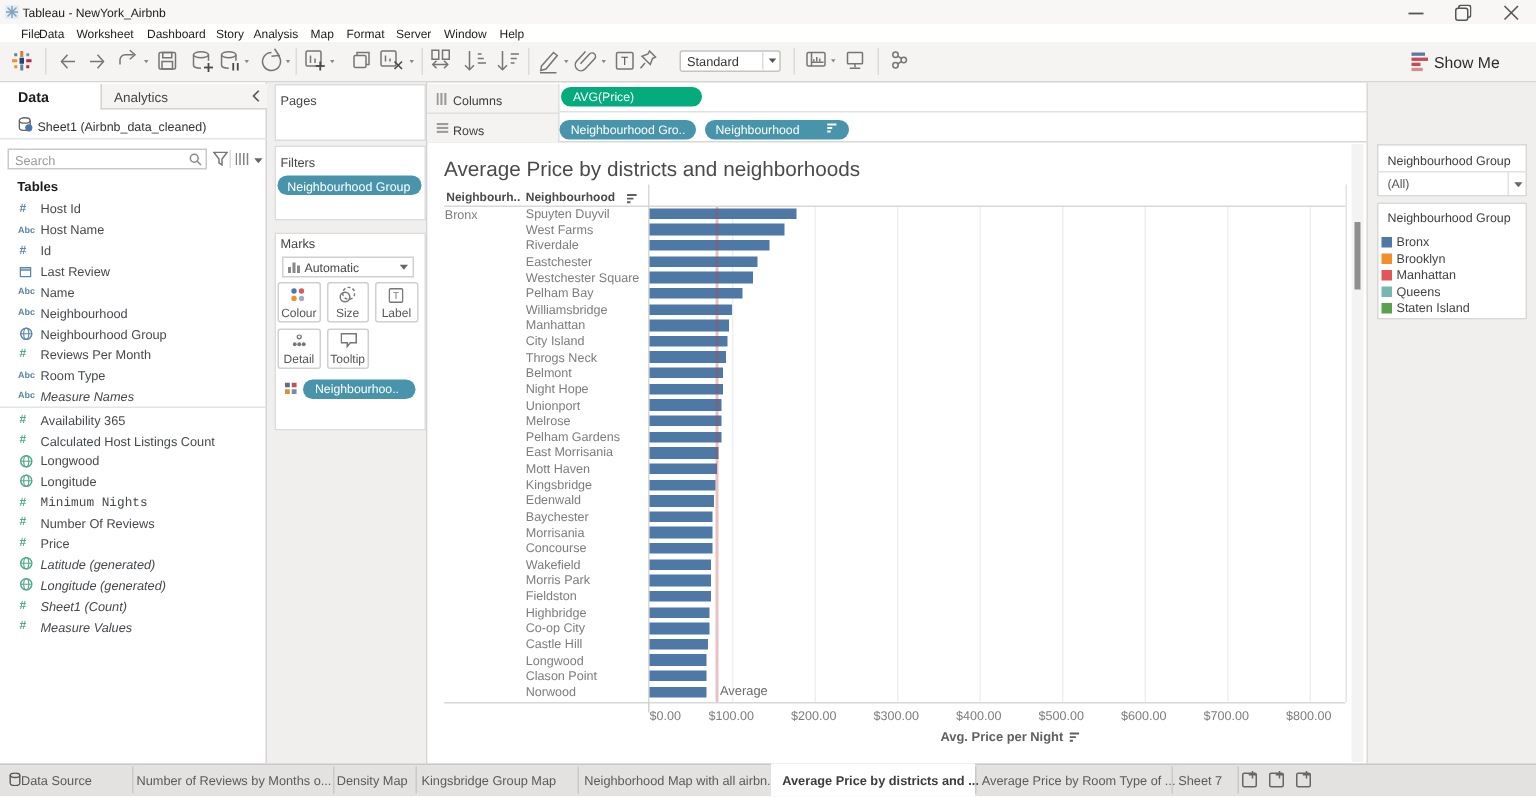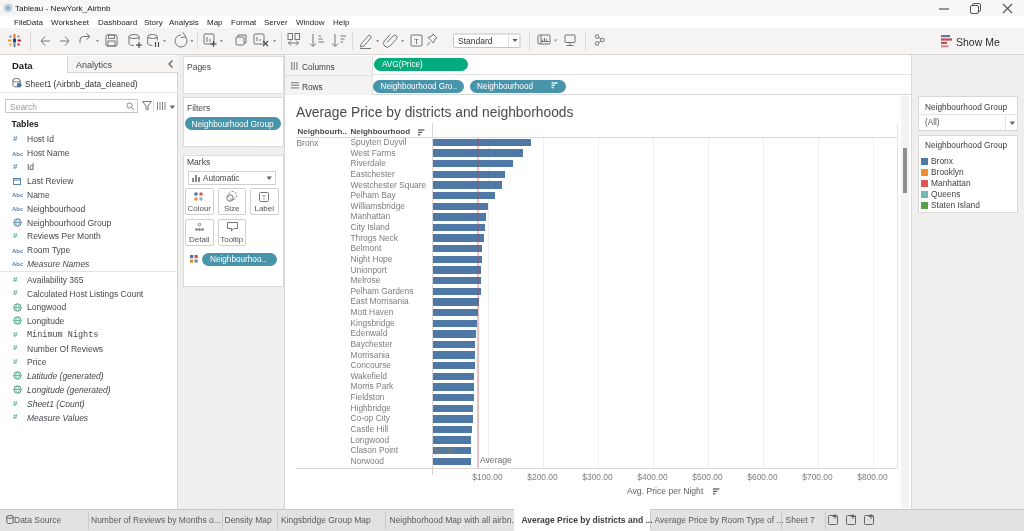--- a/index.html
+++ b/index.html
@@ -482,30 +482,30 @@
 <div class="txt" style="left:350.5px;top:424.01px;font-size:8.4px;color:#7d7d7d;">Castle Hill</div>
 <div class="abs" style="left:432.5px;top:436.44px;width:38.8px;height:7.4px;background:#4e79a7;"></div>
 <div class="txt" style="left:350.5px;top:434.64px;font-size:8.4px;color:#7d7d7d;">Longwood</div>
 <div class="abs" style="left:432.5px;top:447.07px;width:38.4px;height:7.4px;background:#4e79a7;"></div>
 <div class="txt" style="left:350.5px;top:445.27px;font-size:8.4px;color:#7d7d7d;">Clason Point</div>
 <div class="abs" style="left:432.5px;top:457.70px;width:38.0px;height:7.4px;background:#4e79a7;"></div>
 <div class="txt" style="left:350.5px;top:455.90px;font-size:8.4px;color:#7d7d7d;">Norwood</div>
 <div class="abs" style="left:477.0px;top:137.5px;width:1.8px;height:330.5px;background:rgba(190,62,60,0.32);"></div>
 <div class="txt" style="left:480px;top:455px;font-size:8.6px;color:#6a6a6a;">Average</div>
 <div class="abs" style="left:432.0px;top:468.0px;width:1px;height:6.5px;background:#d0d0d0;"></div>
-<div class="txt" style="left:433px;top:446px;font-size:8.4px;color:#7d7d7d;">$0.00</div>
+<div class="txt" style="left:433px;top:472px;font-size:8.4px;color:#7d7d7d;">$0.00</div>
 <div class="txt" style="left:487.5px;top:472px;transform:translateX(-50%);font-size:8.4px;color:#7d7d7d;">$100.00</div>
 <div class="txt" style="left:542.5px;top:472px;transform:translateX(-50%);font-size:8.4px;color:#7d7d7d;">$200.00</div>
 <div class="txt" style="left:597.5px;top:472px;transform:translateX(-50%);font-size:8.4px;color:#7d7d7d;">$300.00</div>
 <div class="txt" style="left:652.5px;top:472px;transform:translateX(-50%);font-size:8.4px;color:#7d7d7d;">$400.00</div>
 <div class="txt" style="left:707.5px;top:472px;transform:translateX(-50%);font-size:8.4px;color:#7d7d7d;">$500.00</div>
 <div class="txt" style="left:762.5px;top:472px;transform:translateX(-50%);font-size:8.4px;color:#7d7d7d;">$600.00</div>
 <div class="txt" style="left:817.5px;top:472px;transform:translateX(-50%);font-size:8.4px;color:#7d7d7d;">$700.00</div>
 <div class="txt" style="left:872.5px;top:472px;transform:translateX(-50%);font-size:8.4px;color:#7d7d7d;">$800.00</div>
-<div class="txt" style="left:627px;top:485.5px;font-size:8.6px;font-weight:normal;color:#5f5f5f;">Avg. Price per Night</div>
+<div class="txt" style="left:627px;top:485.5px;font-size:8.6px;font-weight:bold;color:#5f5f5f;">Avg. Price per Night</div>
 <svg class="abs" style="left:713px;top:488px" width="8" height="7">
     <g stroke="#5f5f5f" stroke-width="1.3">
       <line x1="0" y1="1" x2="6.4" y2="1"></line>
       <line x1="0" y1="3.4" x2="4.3" y2="3.4"></line>
       <line x1="0" y1="5.8" x2="2.3" y2="5.8"></line>
     </g>
   </svg>
 <div class="abs" style="left:901px;top:96px;width:8px;height:412px;background:#f3f3f3;"></div>
 <div class="abs" style="left:903px;top:147.5px;width:4px;height:45px;background:#8f8f8f;"></div>
 <div class="abs" style="left:911px;top:55px;width:113px;height:454px;background:#f0efee;border-left:1px solid #dadada;"></div>

